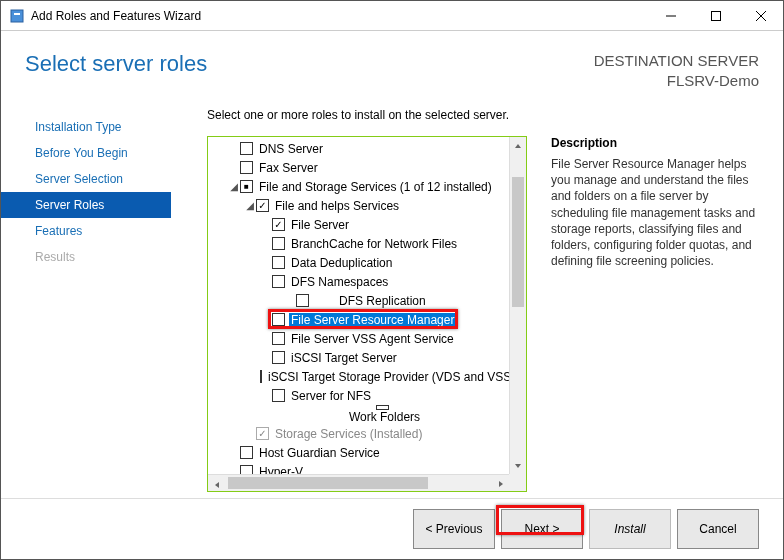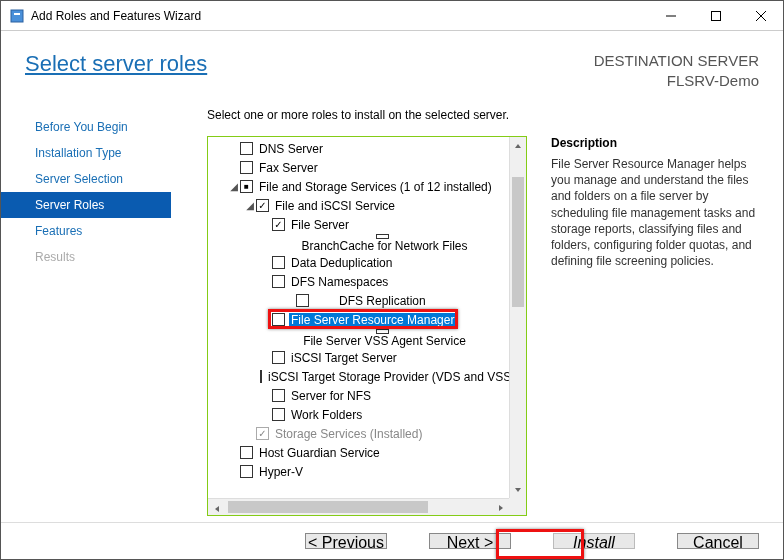--- a/index.html
+++ b/index.html
@@ -5,21 +5,21 @@
 * { box-sizing: border-box; margin: 0; padding: 0; font-family: "Segoe UI", Arial, sans-serif; }
 body { background: #fff; width: 784px; height: 560px; position: relative; }
 .window { width: 784px; height: 560px; border: 1px solid #555; background: #fff; display: flex; flex-direction: column; }
 .titlebar { height: 30px; display: flex; align-items: center; border-bottom: 1px solid #ccc; }
 .titlebar .icon { width: 16px; height: 16px; margin: 0 6px 0 8px; }
 .titlebar .title { flex: 1; font-size: 12px; color: #000; }
 .titlebar .btns { display: flex; }
 .titlebar .btn { width: 45px; height: 29px; display: flex; align-items: center; justify-content: center; cursor: pointer; }
 .titlebar .btn svg { stroke: #000; }
 .header { padding: 20px 24px 12px 24px; display: flex; justify-content: space-between; align-items: flex-start; }
-.header h1 { font-size: 22px; font-weight: 300; color: #1a6fb5; text-decoration: underline; }
+.header h1 { font-size: 22px; font-weight: 300; color: #1a6fb5; }
 .header .dest { text-align: right; font-size: 15px; color: #555; line-height: 1.3; }
 .body { flex: 1; display: flex; padding: 6px 24px 6px 0; overflow: hidden; }
 .steps { width: 170px; padding-top: 6px; }
 .step { font-size: 12px; padding: 6px 0 6px 34px; color: #1a6fb5; cursor: pointer; }
 .step.disabled { color: #aaa; cursor: default; }
 .step.active { background: #0a5bb0; color: #fff; }
 .main { flex: 1; display: flex; flex-direction: column; padding-left: 36px; }
 .instr { font-size: 12px; color: #000; margin-bottom: 14px; }
 .cols { flex: 1; display: flex; gap: 24px; overflow: hidden; }
 .roles-col { width: 320px; display: flex; flex-direction: column; }
@@ -39,21 +39,21 @@
 .cb { width: 13px; height: 13px; border: 1px solid #333; margin-right: 4px; display: inline-flex; align-items: center; justify-content: center; font-size: 10px; line-height: 1; }
 .cb.checked::after { content: "✓"; }
 .cb.ind::after { content: "■"; font-size: 8px; }
 .cb.dis { border-color: #aaa; color: #888; }
 .lbl { padding: 0 2px; }
 .lbl.sel { background: #0078d7; color: #fff; }
 .lbl.dis { color: #888; }
 .highlight { position: absolute; border: 3px solid #e11; box-shadow: 0 0 3px rgba(0,0,0,0.5); pointer-events: none; }
 .desc-text { font-size: 12px; color: #333; line-height: 1.35; }
 .footer { border-top: 1px solid #ddd; padding: 10px 24px; display: flex; justify-content: flex-end; gap: 6px; position: relative; }
-.wbtn { min-width: 82px; height: 16px; font-size: 16px; border: 1px solid #888; background: #e8e8e8; cursor: pointer; margin-left: 36px; }
+.wbtn { min-width: 82px; height: 40px; font-size: 12px; border: 1px solid #888; background: #e8e8e8; cursor: pointer; }
 .wbtn:disabled { color: #000000; border-color: #bbb; cursor: default; font-style: italic; }
 </style>
 </head>
 <body>
 
 <div class="window">
   <div class="titlebar">
     <span class="icon">
       <svg width="16" height="16">
           <rect x="2" y="2" width="12" height="12" fill="#4a90d9" stroke="#2a60a0"></rect>
@@ -84,22 +84,22 @@
   <div class="header">
     <h1>Select server roles</h1>
     <div class="dest">
       <div>DESTINATION SERVER</div>
       <div>FLSRV-Demo</div>
     </div>
   </div>
 
   <div class="body">
     <div class="steps" id="steps">
+        <div class="step">Installation Type</div>
         <div class="step">Before You Begin</div>
-        <div class="step">Installation Type</div>
         <div class="step">Server Selection</div>
         <div class="step active">Server Roles</div>
         <div class="step">Features</div>
         <div class="step disabled">Results</div>
       </div>
     <div class="main">
       <div class="instr">Select one or more roles to install on the selected server.</div>
       <div class="cols">
         <div class="roles-col">
           <div class="tree-wrap">
@@ -115,73 +115,73 @@
                   <span class="lbl">Fax Server</span>
                 </div>
                 <div class="node" style="padding-left: 20px;">
                   <span class="exp">◢</span>
                   <span class="cb ind"></span>
                   <span class="lbl">File and Storage Services (1 of 12 installed)</span>
                 </div>
                 <div class="node" style="padding-left: 36px;">
                   <span class="exp">◢</span>
                   <span class="cb checked"></span>
-                  <span class="lbl">File and iSCSI Service</span>
+                  <span class="lbl">File and helps Services</span>
                 </div>
                 <div class="node" style="padding-left: 52px;">
                   <span class="exp"></span>
                   <span class="cb checked"></span>
                   <span class="lbl">File Server</span>
                 </div>
+                <div class="node" style="padding-left: 52px;">
+                  <span class="exp"></span>
+                  <span class="cb"></span>
+                  <span class="lbl">BranchCache for Network Files</span>
+                </div>
+                <div class="node" style="padding-left: 52px;">
+                  <span class="exp"></span>
+                  <span class="cb"></span>
+                  <span class="lbl">Data Deduplication</span>
+                </div>
+                <div class="node" style="padding-left: 52px;">
+                  <span class="exp"></span>
+                  <span class="cb"></span>
+                  <span class="lbl">DFS Namespaces</span>
+                </div>
+                <div class="node" style="padding-left: 52px; gap: 24px;">
+                  <span class="exp"></span>
+                  <span class="cb"></span>
+                  <span class="lbl">DFS Replication</span>
+                </div>
+                <div class="node" style="padding-left: 52px;">
+                  <span class="exp"></span>
+                  <span class="cb"></span>
+                  <span class="lbl sel">File Server Resource Manager</span>
+                </div>
+                <div class="node" style="padding-left: 52px;">
+                  <span class="exp"></span>
+                  <span class="cb"></span>
+                  <span class="lbl">File Server VSS Agent Service</span>
+                </div>
+                <div class="node" style="padding-left: 52px;">
+                  <span class="exp"></span>
+                  <span class="cb"></span>
+                  <span class="lbl">iSCSI Target Server</span>
+                </div>
+                <div class="node" style="padding-left: 52px;">
+                  <span class="exp"></span>
+                  <span class="cb"></span>
+                  <span class="lbl">iSCSI Target Storage Provider (VDS and VSS</span>
+                </div>
+                <div class="node" style="padding-left: 52px;">
+                  <span class="exp"></span>
+                  <span class="cb"></span>
+                  <span class="lbl">Server for NFS</span>
+                </div>
                 <div class="node" style="padding-left: 52px; flex-direction: column;">
-                  <span class="exp"></span>
-                  <span class="cb"></span>
-                  <span class="lbl">BranchCache for Network Files</span>
-                </div>
-                <div class="node" style="padding-left: 52px;">
-                  <span class="exp"></span>
-                  <span class="cb"></span>
-                  <span class="lbl">Data Deduplication</span>
-                </div>
-                <div class="node" style="padding-left: 52px;">
-                  <span class="exp"></span>
-                  <span class="cb"></span>
-                  <span class="lbl">DFS Namespaces</span>
-                </div>
-                <div class="node" style="padding-left: 52px; gap: 24px;">
-                  <span class="exp"></span>
-                  <span class="cb"></span>
-                  <span class="lbl">DFS Replication</span>
-                </div>
-                <div class="node" style="padding-left: 52px;">
-                  <span class="exp"></span>
-                  <span class="cb"></span>
-                  <span class="lbl sel">File Server Resource Manager</span>
-                </div>
-                <div class="node" style="padding-left: 52px; flex-direction: column;">
-                  <span class="exp"></span>
-                  <span class="cb"></span>
-                  <span class="lbl">File Server VSS Agent Service</span>
-                </div>
-                <div class="node" style="padding-left: 52px;">
-                  <span class="exp"></span>
-                  <span class="cb"></span>
-                  <span class="lbl">iSCSI Target Server</span>
-                </div>
-                <div class="node" style="padding-left: 52px;">
-                  <span class="exp"></span>
-                  <span class="cb"></span>
-                  <span class="lbl">iSCSI Target Storage Provider (VDS and VSS</span>
-                </div>
-                <div class="node" style="padding-left: 52px;">
-                  <span class="exp"></span>
-                  <span class="cb"></span>
-                  <span class="lbl">Server for NFS</span>
-                </div>
-                <div class="node" style="padding-left: 52px;">
                   <span class="exp"></span>
                   <span class="cb"></span>
                   <span class="lbl">Work Folders</span>
                 </div>
                 <div class="node" style="padding-left: 36px;">
                   <span class="exp"></span>
                   <span class="cb checked dis"></span>
                   <span class="lbl dis">Storage Services (Installed)</span>
                 </div>
                 <div class="node" style="padding-left: 20px;">

